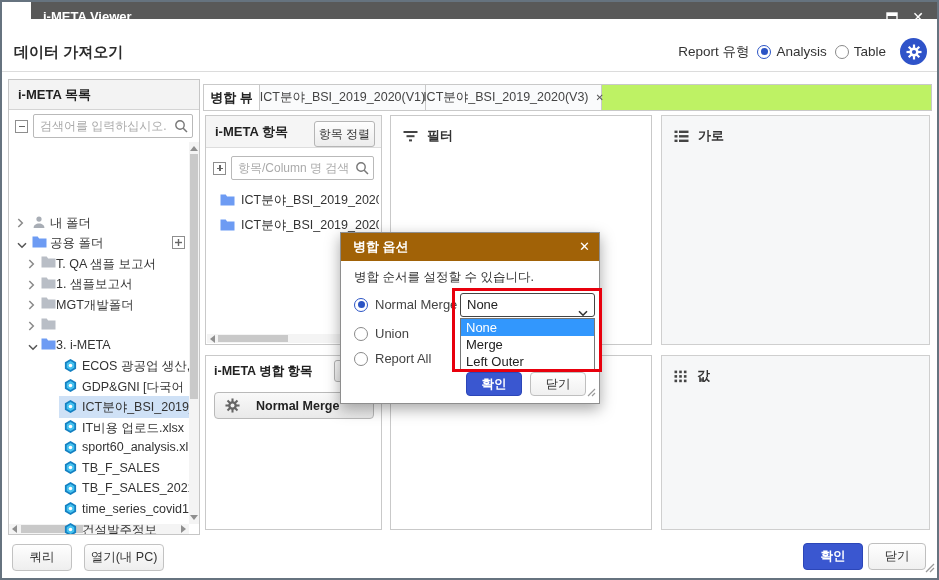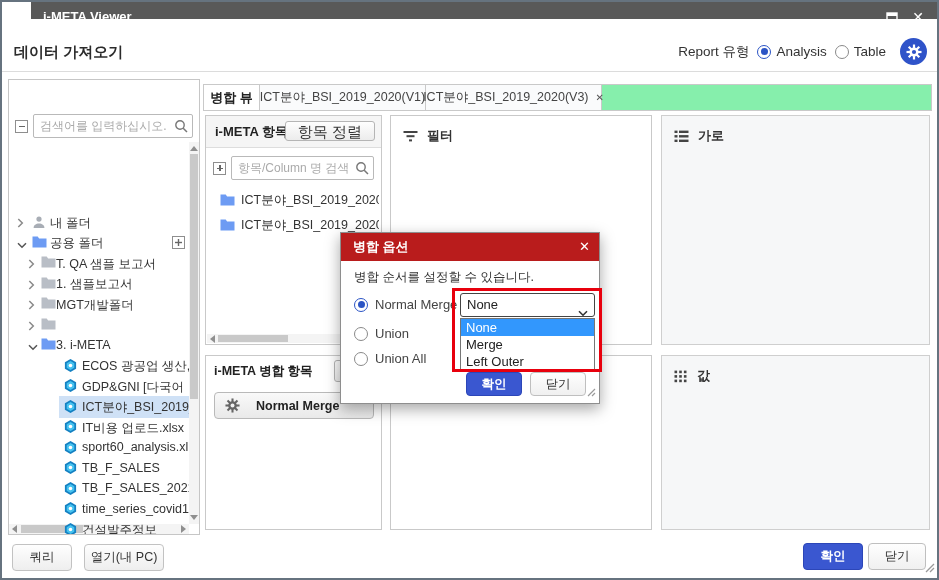--- a/index.html
+++ b/index.html
@@ -47,49 +47,49 @@
   .vsb .thumb { position:absolute; left:1px; right:1px; top:12px; height:245px; background:#c9c9c9; }
   .hsb { position:absolute; left:0; bottom:0; right:10px; height:10px; background:#f4f4f4; }
   .hsb .thumb { position:absolute; top:1px; bottom:1px; left:12px; width:62px; background:#c9c9c9; }
   .arr { position:absolute; width:0; height:0; }
   .arr.up { border-left:4px solid transparent; border-right:4px solid transparent; border-bottom:5px solid #8f8f8f; top:4px; left:1px; }
   .arr.down { border-left:4px solid transparent; border-right:4px solid transparent; border-top:5px solid #8f8f8f; bottom:4px; left:1px; }
   .arr.left { border-top:4px solid transparent; border-bottom:4px solid transparent; border-right:5px solid #8f8f8f; left:3px; top:1px; }
   .arr.right { border-top:4px solid transparent; border-bottom:4px solid transparent; border-left:5px solid #8f8f8f; right:3px; top:1px; }
 
   
-  .tabstrip { position:absolute; left:201px; top:82px; width:729px; height:27px; border:1px solid #c9c9c9; background:#86efac; display:flex; }
+  .tabstrip { position:absolute; left:201px; top:82px; width:729px; height:27px; border:1px solid #c9c9c9; background:#bef264; display:flex; }
   .tab { height:100%; border-right:1px solid #c9c9c9; display:flex; align-items:center; justify-content:center; gap:7px; font-size:12.5px; color:#444; padding:0 12px; cursor:pointer; background:#fafbfc; white-space:nowrap; }
   .tab.active { background:#fff; font-weight:bold; color:#222; font-size:13px; }
   .tab .tclose { font-size:10px; font-weight:bold; color:#555; cursor:pointer; }
 
   
   .panel { position:absolute; border:1px solid #c9c9c9; background:#fff; }
   .panel.gray { background:#f6f7f8; border-color:#cfcfcf; }
   .drop-head { position:absolute; left:12px; top:11px; display:flex; align-items:center; gap:9px; font-size:13px; font-weight:bold; color:#333; }
 
   .ip-header { position:absolute; left:0; top:0; right:0; height:32px; background:#f5f5f5; border-bottom:1px solid #ddd; }
   .ip-title { position:absolute; left:9px; top:0; line-height:31px; font-size:13px; font-weight:bold; color:#222; }
-  .mini-btn { position:absolute; right:6px; top:5px; height:20px; padding:0 12px; font-size:15px; color:#333; border:1px solid #b5b5b5; border-radius:3px; background:linear-gradient(#fefefe,#ececec); cursor:pointer; line-height:20px; font-family:inherit; }
+  .mini-btn { position:absolute; right:6px; top:5px; height:26px; padding:0 4px; font-size:12px; color:#333; border:1px solid #b5b5b5; border-radius:3px; background:linear-gradient(#fefefe,#ececec); cursor:pointer; line-height:20px; font-family:inherit; }
   .ip-search { position:absolute; left:0; top:38px; right:0; height:28px; display:flex; align-items:center; padding:0 7px; gap:5px; }
   .ip-item { position:absolute; left:14px; right:2px; height:20px; white-space:nowrap; overflow:hidden; font-size:12.5px; color:#333; cursor:pointer; }
   .ip-item .ticon { position:relative; top:2px; margin-right:6px; }
   .ip-hsb { position:absolute; left:1px; bottom:1px; right:1px; height:9px; background:#f4f4f4; }
   .ip-hsb .thumb { position:absolute; top:1px; bottom:1px; left:11px; width:70px; background:#c9c9c9; }
 
   .mp-header { position:absolute; left:0; top:0; right:0; height:30px; }
   .mp-title { position:absolute; left:8px; top:0; line-height:30px; font-size:12.5px; font-weight:bold; color:#222; }
   .mp-side-btn { position:absolute; left:128px; top:4px; height:22px; width:48px; border:1px solid #b5b5b5; border-radius:3px; background:linear-gradient(#fefefe,#ececec); font-size:12px; color:#333; text-align:left; padding-left:7px; cursor:pointer; font-family:inherit; }
   .merge-bar { position:absolute; left:8px; top:36px; width:160px; height:27px; border:1px solid #b9b9b9; border-radius:4px; background:linear-gradient(#f9f9f9,#e9e9e9); display:flex; align-items:center; cursor:pointer; }
   .merge-bar .glabel { font-size:12.5px; font-weight:bold; color:#222; margin-left:16px; }
   .merge-bar .micon { margin-left:10px; display:flex; }
 
   
   .modal { position:absolute; left:338px; top:230px; width:260px; height:172px; background:#fff; border:1px solid #8e8e8e; box-shadow:0 5px 14px rgba(0,0,0,.35); z-index:40; }
-  .m-titlebar { position:absolute; left:0; top:0; right:0; height:28px; background:#b91c1c; color:#fff;padding-left:42px; }
+  .m-titlebar { position:absolute; left:0; top:0; right:0; height:28px; background:#a16207; color:#fff;padding-left:42px; }
   .m-title { position:absolute; left:12px; line-height:28px; font-size:13px; font-weight:bold; }
   .m-close { position:absolute; right:9px; top:0; line-height:28px; font-size:13px; cursor:pointer; }
   .m-msg { position:absolute; left:13px; top:36px; font-size:12.5px; color:#333; }
   .m-radio { position:absolute; left:13px; display:flex; align-items:center; gap:7px; font-size:13px; color:#444; cursor:pointer; }
   .annotation { position:absolute; left:111px; top:55px; width:150px; height:84px; border:3px solid #e8000d; z-index:46; pointer-events:none; }
   .m-select { position:absolute; left:119px; top:60px; width:135px; height:24px; border:1.5px solid #444; border-radius:3px; background:#fff; font-size:13px; color:#222; line-height:21px; padding-left:6px; cursor:pointer; z-index:44; }
   .m-select .schev { position:absolute; right:6px; top:8px; }
   .m-list { position:absolute; left:119px; top:85px; width:135px; border:1px solid #767676; background:#fff; z-index:44; }
   .m-opt { height:17px; line-height:17px; font-size:13px; color:#222; padding-left:5px; cursor:pointer; }
   .m-opt.hl { background:#3297fd; color:#fff; }
@@ -148,20 +148,21 @@
               </g>
               <circle cx="8" cy="8" r="4.6"></circle>
             </g>
             <circle cx="8" cy="8" r="2.1" fill="#2f53c9"></circle>
           </svg>
       </span>
     </div>
   </div>
 
   <div class="sidebar">
+    <div class="sb-header">i-META 목록</div>
     <div class="sb-search">
       <span class="box-icon"></span>
       <span class="search-wrap">
         <input type="text" placeholder="검색어를 입력하십시오." style="">
         <span class="mag">
           <svg width="14" height="14" viewBox="0 0 14 14">
               <circle cx="6" cy="6" r="4.2" fill="none" stroke="#777" stroke-width="1.4"></circle>
               <line x1="9.2" y1="9.2" x2="13" y2="13" stroke="#777" stroke-width="1.5"></line>
             </svg>
         </span>
@@ -450,21 +451,21 @@
     <div class="m-radio" style="top:64px">
       <span class="radio sel"></span>
       <span>Normal Merge</span>
     </div>
     <div class="m-radio" style="top:93px">
       <span class="radio"></span>
       <span>Union</span>
     </div>
     <div class="m-radio" style="top:118px">
       <span class="radio"></span>
-      <span>Union All</span>
+      <span>Report All</span>
     </div>
 
     <div class="m-select">
       <span>None</span>
       <span class="schev">
         <svg width="10" height="7" viewBox="0 0 10 7">
             <path d="M1 1.2l4 4 4-4" fill="none" stroke="#333" stroke-width="1.6"></path>
           </svg>
       </span>
     </div>

